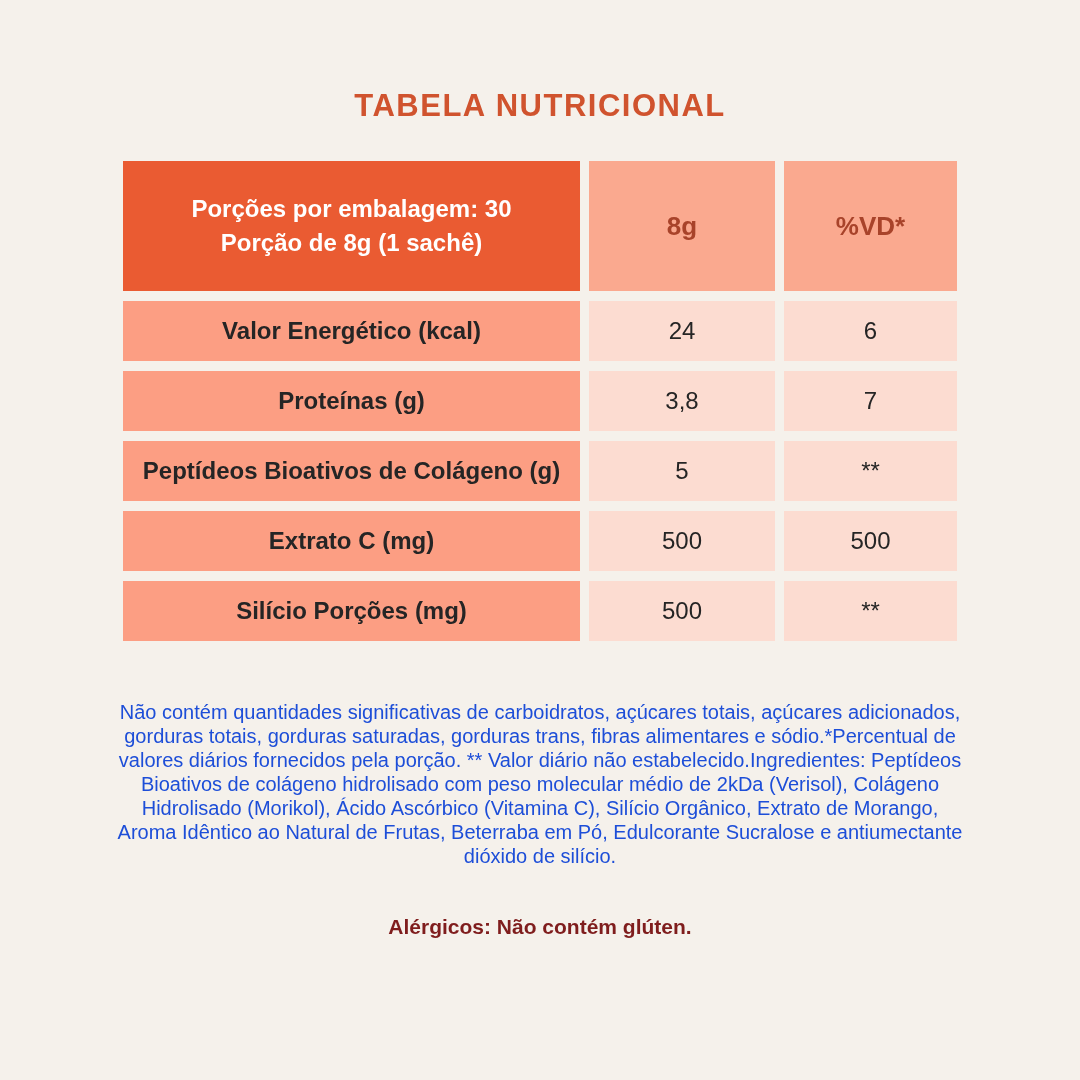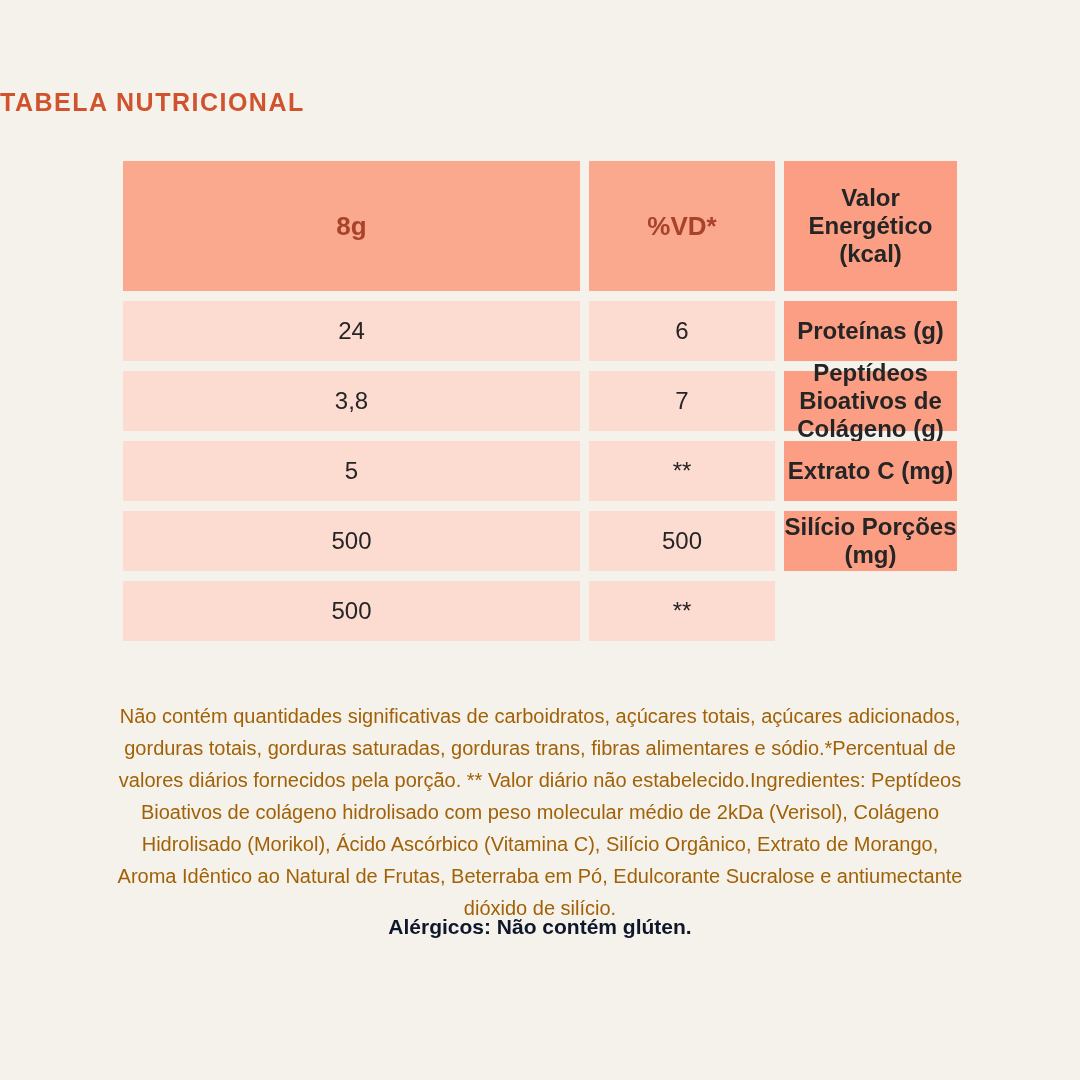--- a/index.html
+++ b/index.html
@@ -10,22 +10,22 @@
     background: #F5F1EB;
     font-family: "Liberation Sans", sans-serif;
     overflow: hidden;
   }
   .title {
     position: absolute;
     top: 88px;
     left: 0;
     width: 100%;
     margin: 0;
-    text-align: left;
-    font-size: 25px;
+    text-align: center;
+    font-size: 31px;
     font-weight: 700;
     letter-spacing: 1.5px;
     color: #D0532E;
   }
   .ntable {
     position: absolute;
     left: 123px;
     top: 161px;
     display: grid;
     grid-template-columns: 457px 186px 173px;
@@ -66,45 +66,49 @@
     font-weight: 400;
   }
   .disclaimer {
     position: absolute;
     top: 700px;
     left: 115px;
     width: 850px;
     margin: 0;
     text-align: center;
     font-size: 20px;
-    line-height: 32px;
-    color: #a16207;
+    line-height: 24px;
+    color: #1d4ed8;
     font-weight: 400;
   }
   .allergens {
     position: absolute;
     top: 915px;
     left: 0;
     width: 100%;
     margin: 0;
     text-align: center;
     font-size: 21px;
     font-weight: 700;
-    color: #0f172a;
+    color: #7f1d1d;
   }
 </style>
 </head>
 <body>
 
 <div class="canvas">
 
   <h1 class="title">TABELA NUTRICIONAL</h1>
 
   <div class="ntable">
 
+    <div class="cell head-main">
+      <div>Porções por embalagem: 30</div>
+      <div>Porção de 8g (1 sachê)</div>
+    </div>
     <div class="cell head-col">8g</div>
     <div class="cell head-col">%VD*</div>
 
     <div class="cell row-label">Valor Energético (kcal)</div>
     <div class="cell row-value">24</div>
     <div class="cell row-value">6</div>
 
     <div class="cell row-label">Proteínas (g)</div>
     <div class="cell row-value">3,8</div>
     <div class="cell row-value">7</div>

